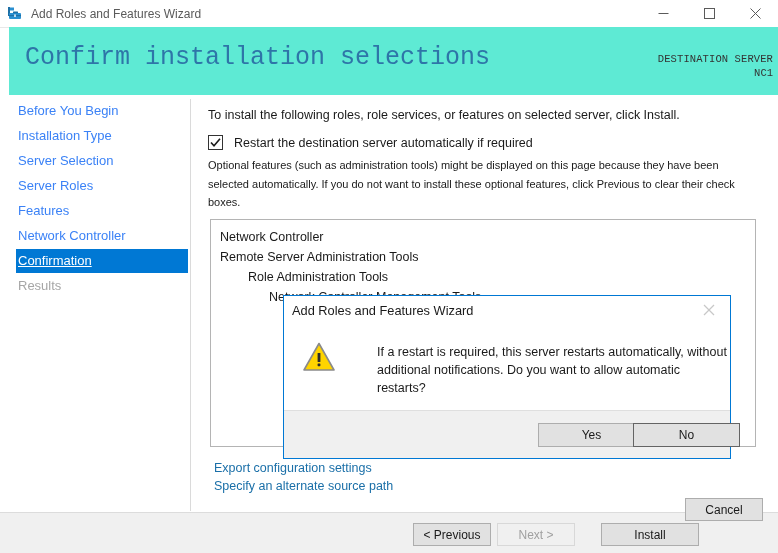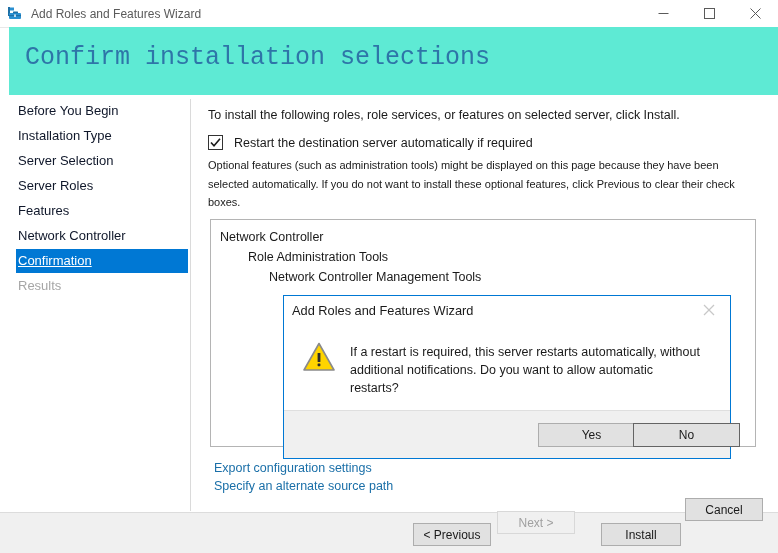--- a/index.html
+++ b/index.html
@@ -93,21 +93,21 @@
     left: 0; top: 99px;
     width: 190px;
     height: 412px;
     background: #ffffff;
   }
   .nav-item {
     height: 24px;
     line-height: 24px;
     padding-left: 18px;
     font-size: 13px;
-    color: #0f172a;
+    color: #3b82f6;
     white-space: nowrap;
     margin-bottom: 1px;
   }
   .nav-item.selected {
     background: #0078d4;
     color: #ffffff;
     margin-left: 16px;
     padding-left: 2px;
     width: 172px;
     box-sizing: border-box;
@@ -226,22 +226,22 @@
     box-sizing: border-box;
     cursor: default;
     padding: 0;
   }
   .btn.disabled {
     color: #a0a0a0;
     background: #f0f0f0;
     border-color: #d8d8d8;
   }
   #btn-previous { left: 413px; top: 523px; width: 78px; }
-  #btn-next     { left: 497px; top: 511px; width: 78px; }
-  #btn-install  { left: 601px; top: 523px; width: 80px; }
+  #btn-next     { left: 497px; top: 523px; width: 78px; }
+  #btn-install  { left: 601px; top: 523px; width: 98px; }
   #btn-cancel   { left: 685px; top: 498px; width: 78px; }
 
   
   .modal {
     position: absolute;
     left: 283px; top: 295px;
     width: 448px; height: 164px;
     background: #ffffff;
     border: 1px solid #0078d4;
     box-sizing: border-box;
@@ -261,20 +261,21 @@
     display: flex;
     align-items: center;
     justify-content: center;
     cursor: default;
   }
   .modal-body {
     position: absolute;
     left: 0; top: 32px;
     width: 446px; height: 82px;
     display: flex;
+    gap: 27px;
   }
   .warn-icon {
     margin-left: 19px;
     margin-top: 14px;
     flex: 0 0 auto;
   }
   .modal-msg {
     margin-left: 15px;
     margin-top: 15px;
     width: 350px;
@@ -338,20 +339,24 @@
       <svg width="11" height="11" viewBox="0 0 11 11">
           <line x1="0.5" y1="0.5" x2="10.5" y2="10.5" stroke="#5a5a5a" stroke-width="1"></line>
           <line x1="10.5" y1="0.5" x2="0.5" y2="10.5" stroke="#5a5a5a" stroke-width="1"></line>
         </svg>
     </div>
   </div>
 </div>
 
 <div class="header">
   <div class="page-title">Confirm installation selections</div>
+  <div class="dest-block">
+    <span class="dest-label">DESTINATION SERVER</span>
+    <span class="dest-value">NC1</span>
+  </div>
 </div>
 
 <div class="nav">
   <div class="nav-item">Before You Begin</div>
   <div class="nav-item">Installation Type</div>
   <div class="nav-item">Server Selection</div>
   <div class="nav-item">Server Roles</div>
   <div class="nav-item">Features</div>
   <div class="nav-item">Network Controller</div>
   <div class="nav-item selected">Confirmation</div>
@@ -370,20 +375,21 @@
       </svg>
     </span>
     <span class="restart-label">Restart the destination server automatically if required</span>
   </div>
 
   <div class="optional-note">Optional features (such as administration tools) might be displayed on this page because they have been selected automatically. If you do not want to install these optional features, click Previous to clear their check boxes.</div>
 
   <div class="listbox">
     <div class="list-pad"></div>
     <div class="list-item lvl0">Network Controller</div>
+    <div class="list-item lvl1">Remote Server Administration Tools</div>
     <div class="list-item lvl2">Role Administration Tools</div>
     <div class="list-item lvl3">Network Controller Management Tools</div>
   </div>
 
   <div class="links">
     <span class="link">Export configuration settings</span>
     <span class="link">Specify an alternate source path</span>
   </div>
 
 </div>

